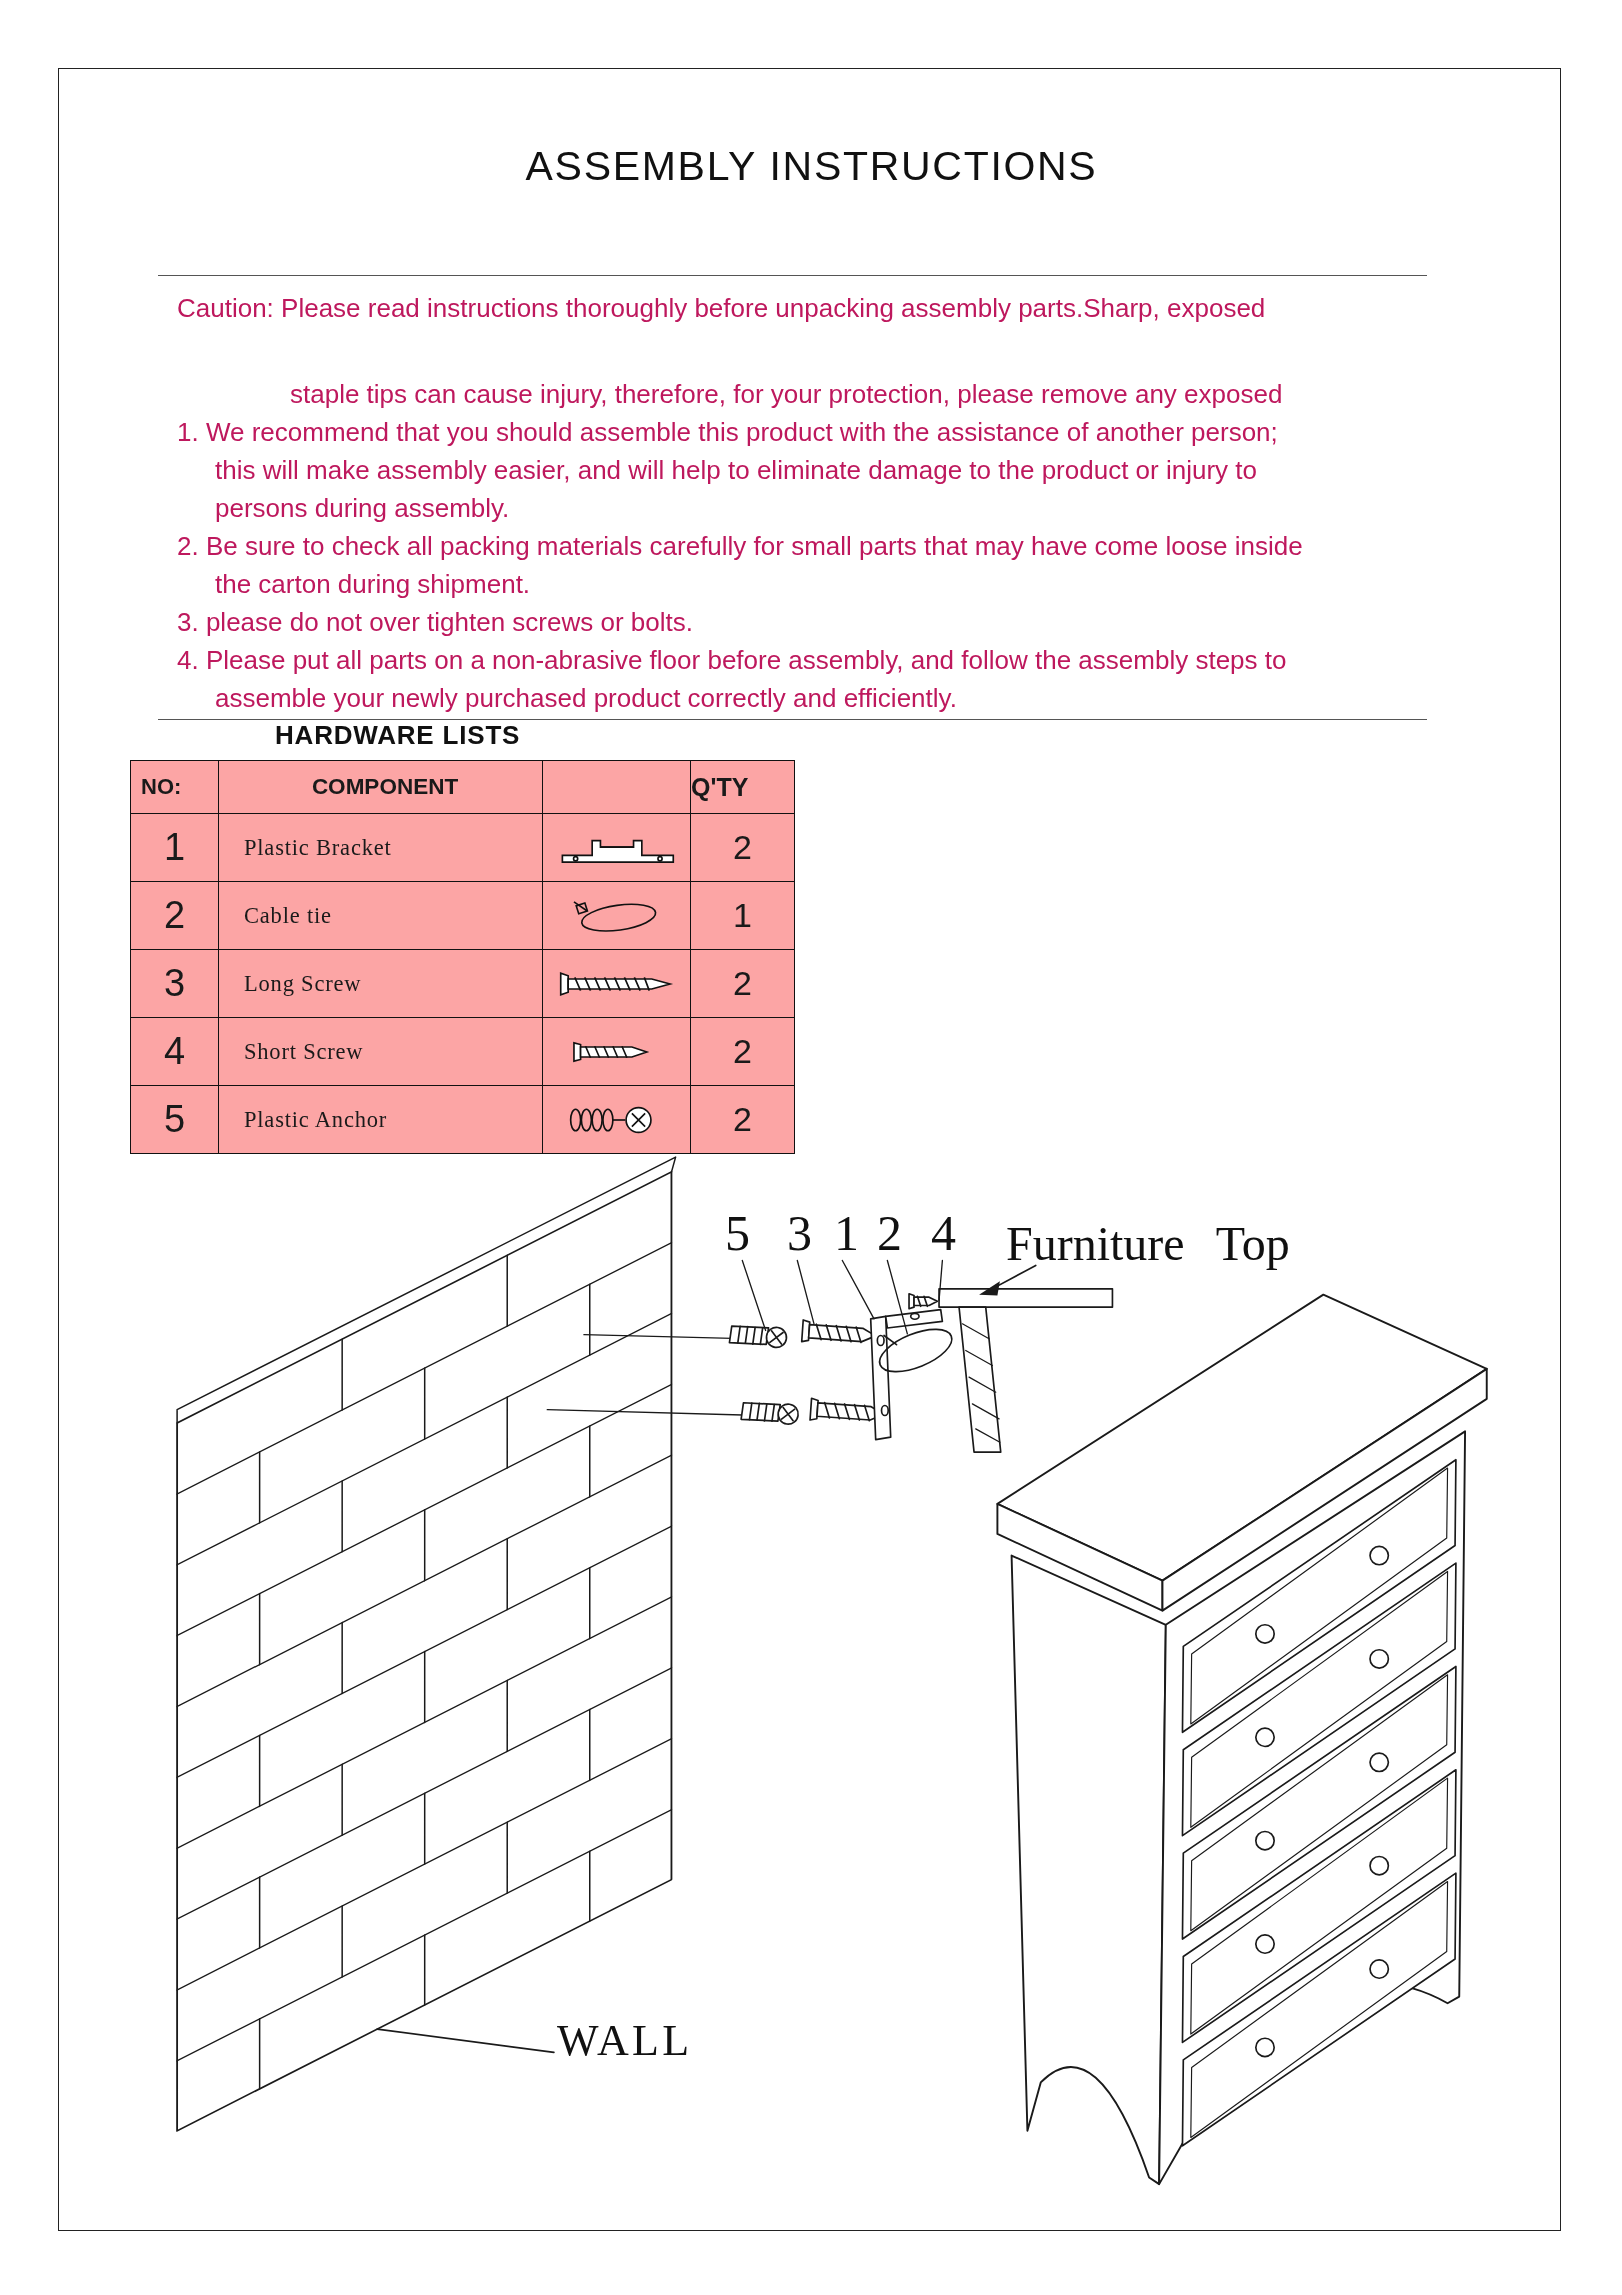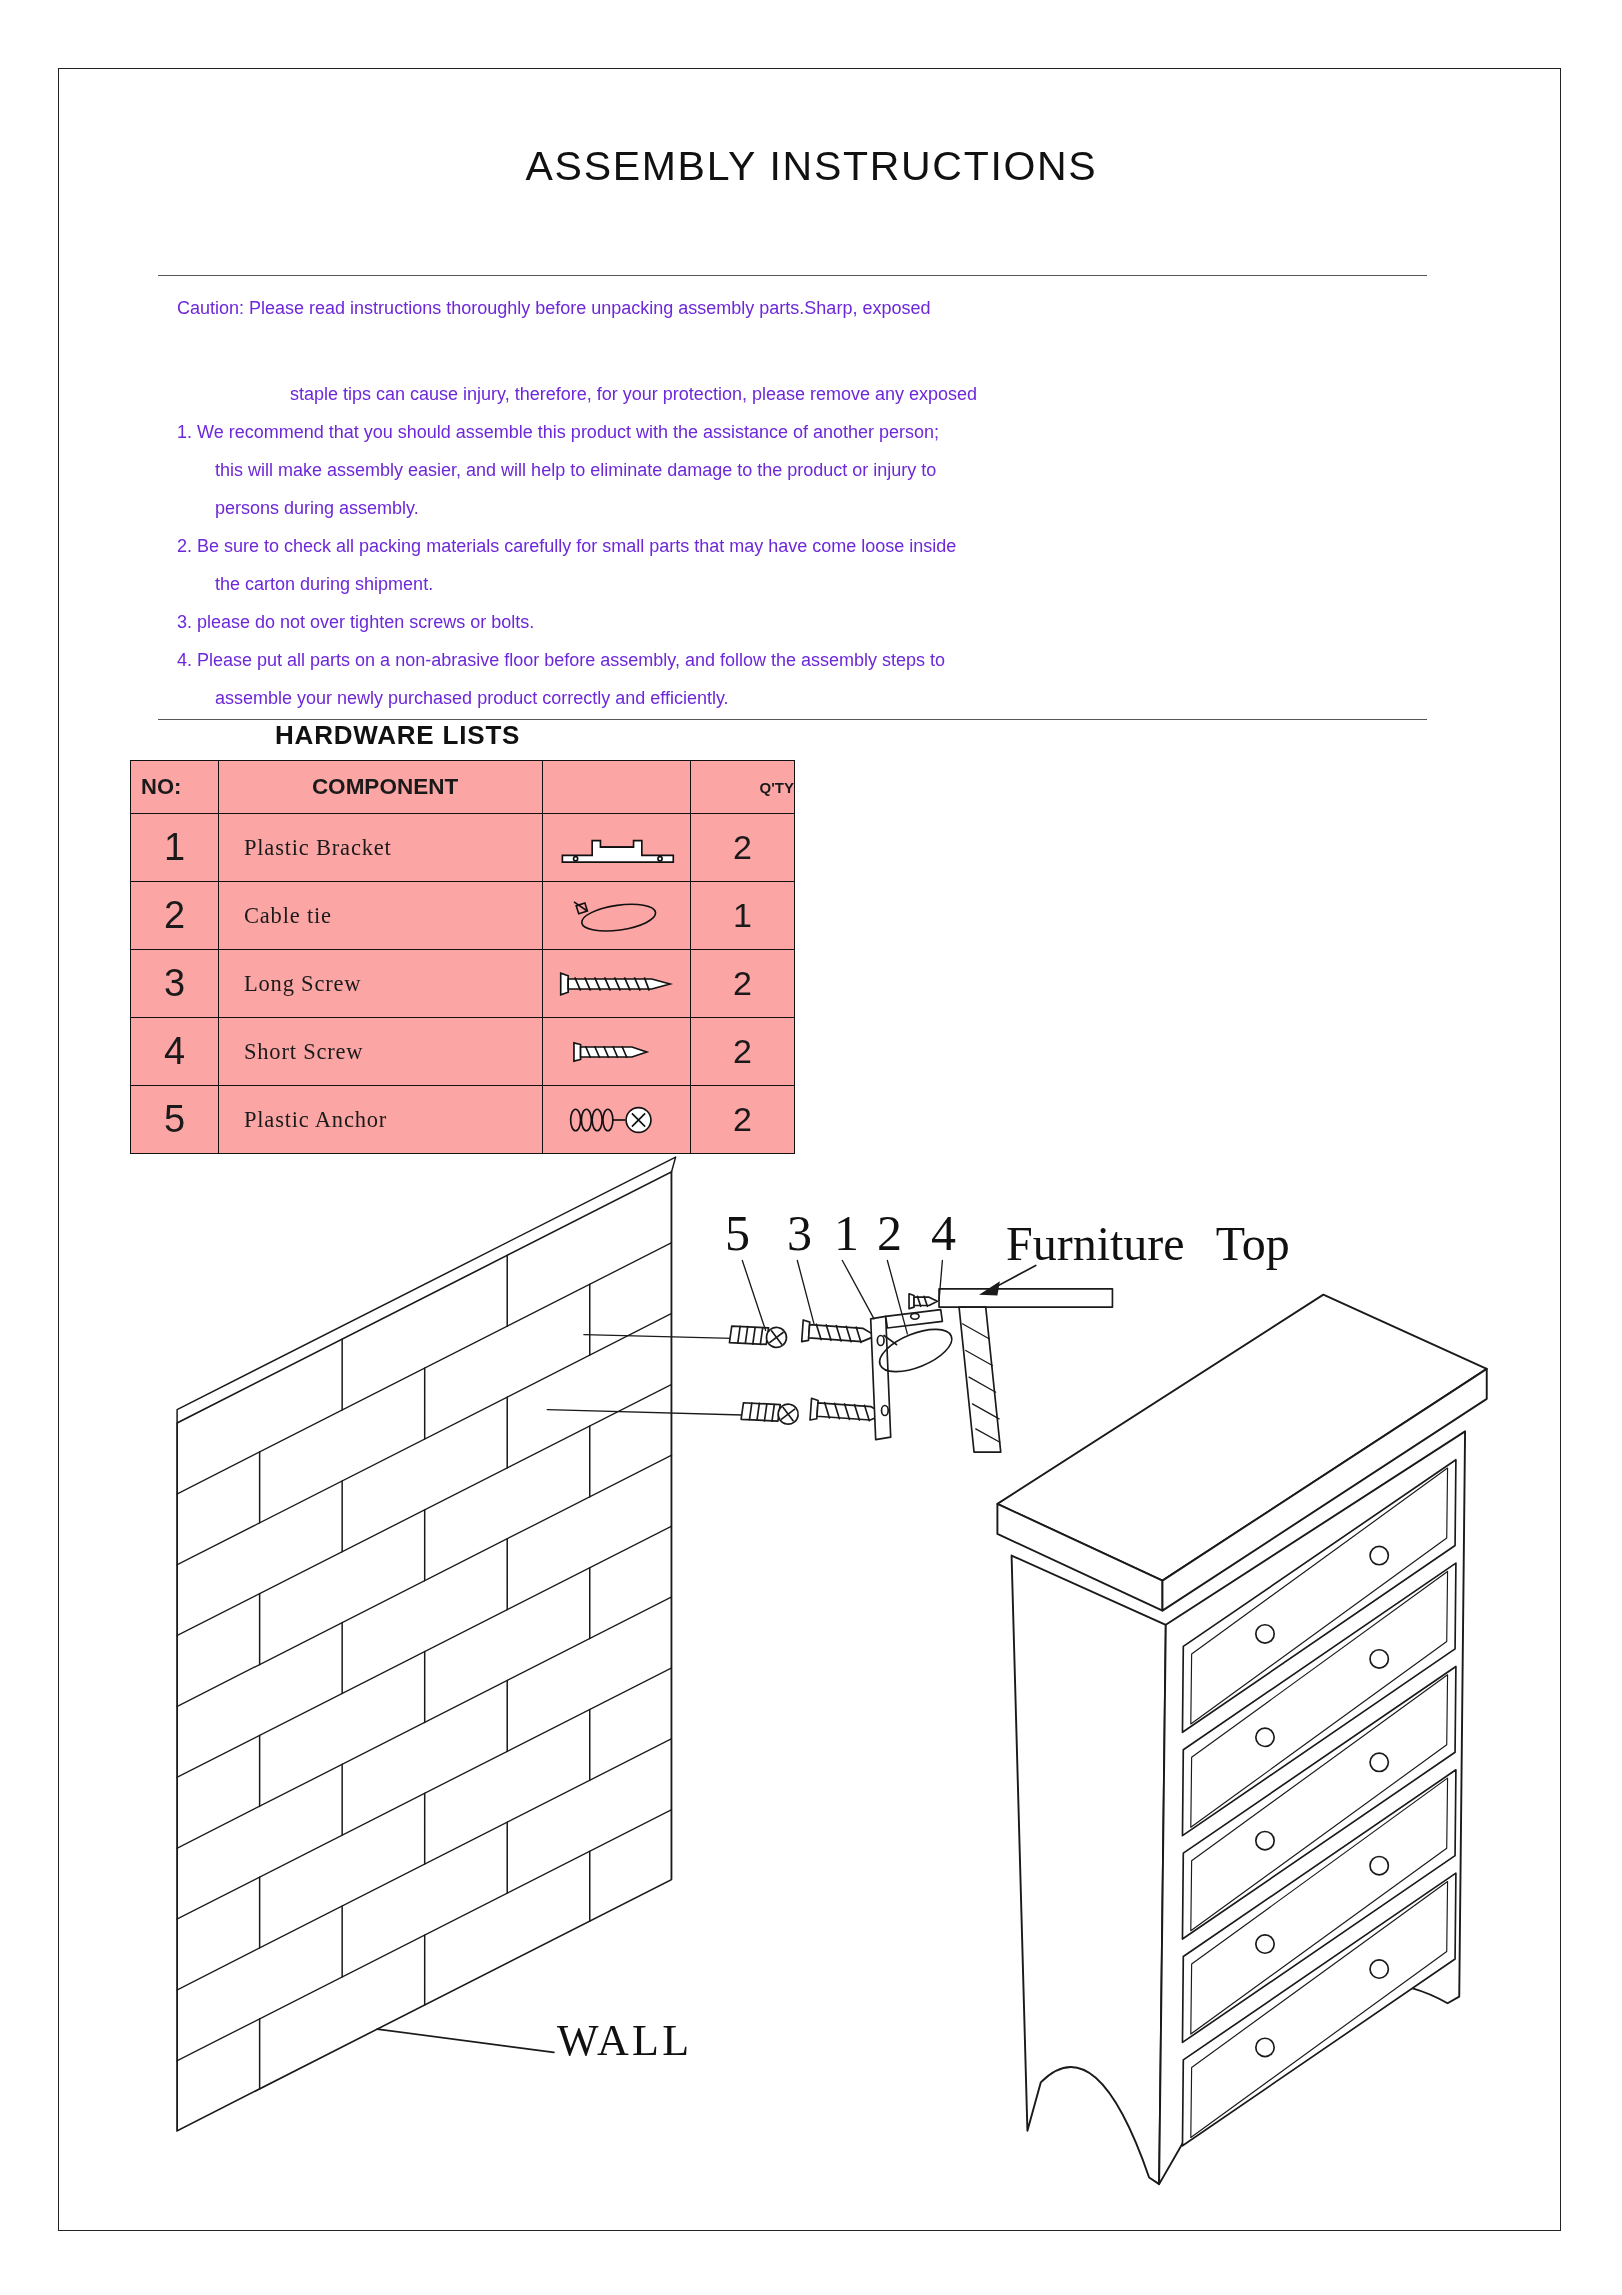--- a/index.html
+++ b/index.html
@@ -16,42 +16,42 @@
   }
   .title {
     position:absolute; left:0; top:143px; width:100%;
     text-align:center; font-size:41px; letter-spacing:1.7px; color:#111;
   }
   .rule { position:absolute; left:158px; width:1269px; height:0; border-top:1.7px solid #555; }
   .rule1 { top:275px; }
   .rule2 { top:719px; }
   .textblock {
     position:absolute; left:177px; top:289px; width:1276px;
-    font-size:18px; line-height:38px; color:#6d28d9;
+    font-size:26px; line-height:38px; color:#be185d;
   }
   .ind-a { padding-left:113px;margin-top:48px; }
   .ind-b { padding-left:38px; }
   .hw-heading {
     position:absolute; left:275px; top:720px;
     font-size:26px; font-weight:bold; color:#111; letter-spacing:0.8px;
   }
   table.hw-table {
     position:absolute; left:130px; top:760px; width:665px;
     border-collapse:collapse; table-layout:fixed;
   }
   .hw-table col.w-no   { width:88px; }
   .hw-table col.w-comp { width:324px; }
   .hw-table col.w-icon { width:148px; }
   .hw-table col.w-qty  { width:104px; }
   .hw-table th, .hw-table td { border:1.7px solid #111; background:#fca5a5; }
   .hw-table thead tr { height:53px; }
   .hw-table tbody tr { height:68px; }
   th.c-no   { text-align:left; padding-left:10px; font-size:22px; }
   th.c-comp { text-align:center; padding-left:9px; font-size:22.5px; }
-  th.c-qty  { text-align:right; font-size:15px; }
+  th.c-qty  { text-align:left; font-size:25px; }
   td.no  { text-align:center; font-size:38px; font-weight:400; }
   td.comp{ text-align:left; padding-left:25px; font-size:22.5px;
            font-family:"Liberation Serif", serif; letter-spacing:0.8px; }
   td.icon{ text-align:center; vertical-align:middle; }
   td.qty { text-align:center; font-size:34px; }
   td.icon svg { display:inline-block; vertical-align:middle; }
 
   svg.diagram { position:absolute; left:0; top:0; width:1623px; height:2295px; }
 
   .callout {

